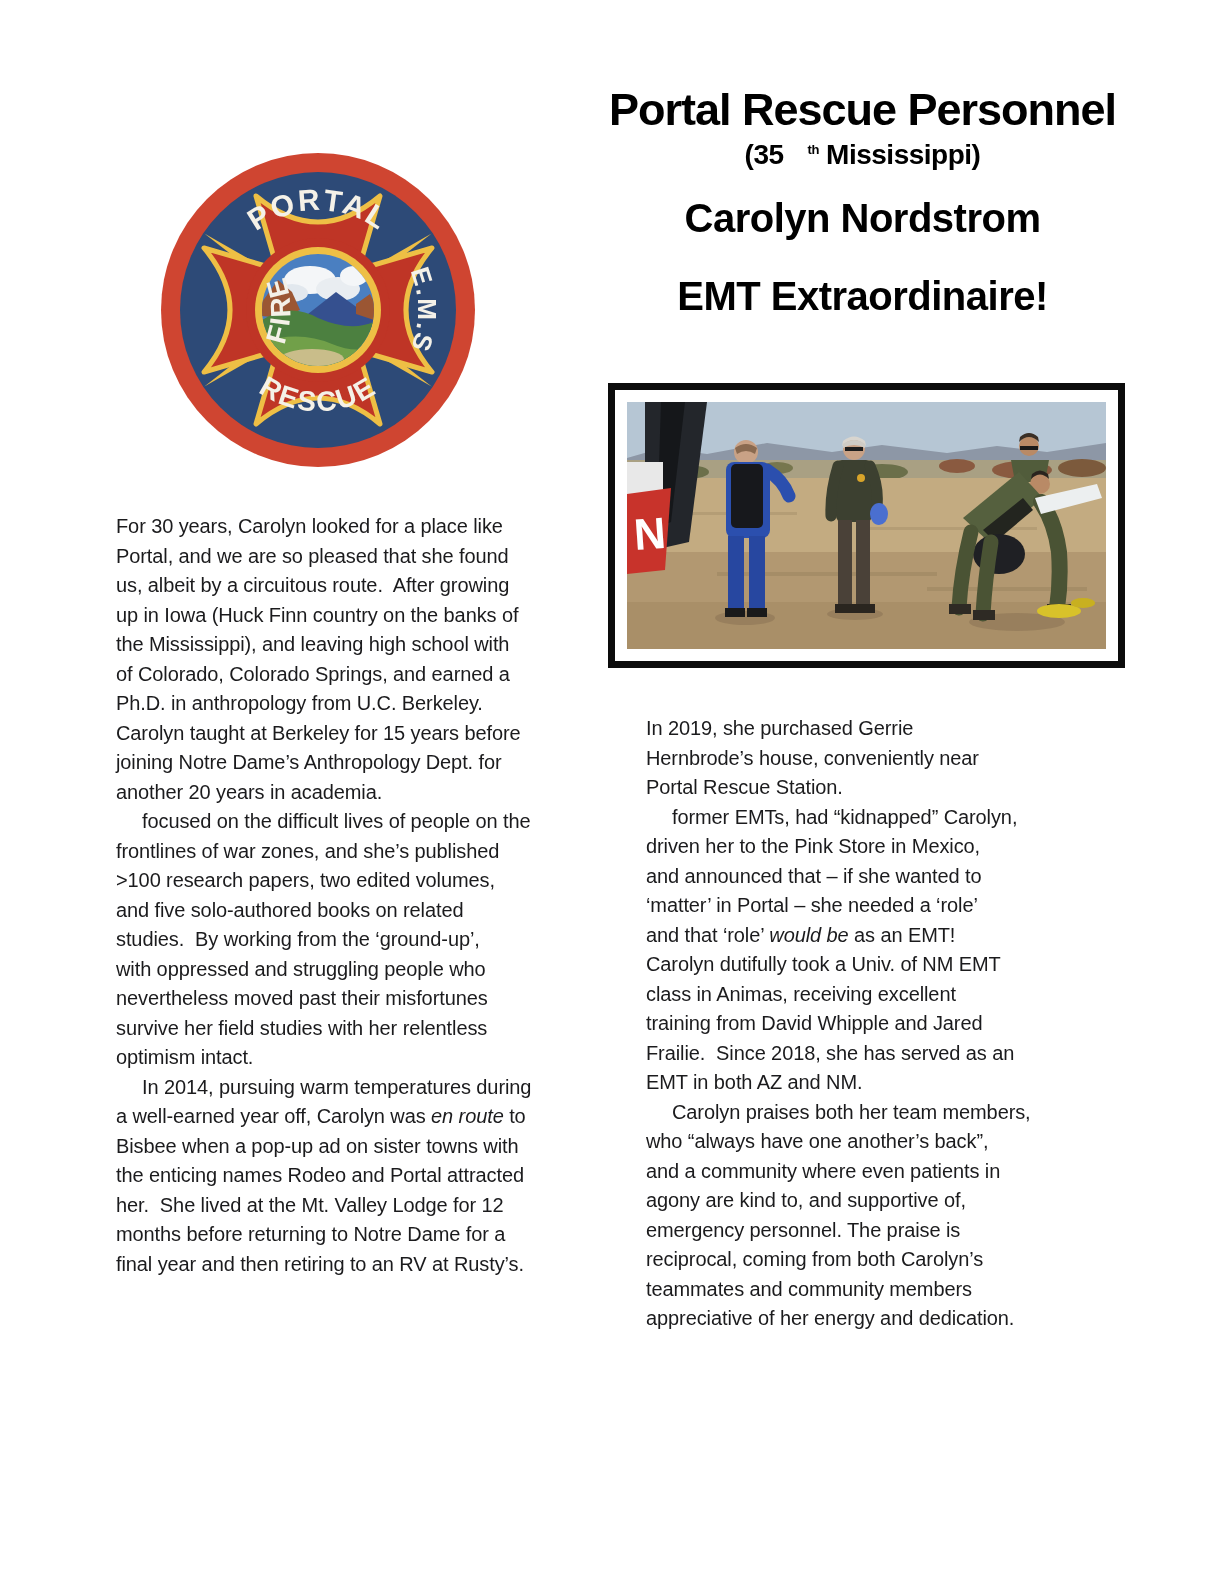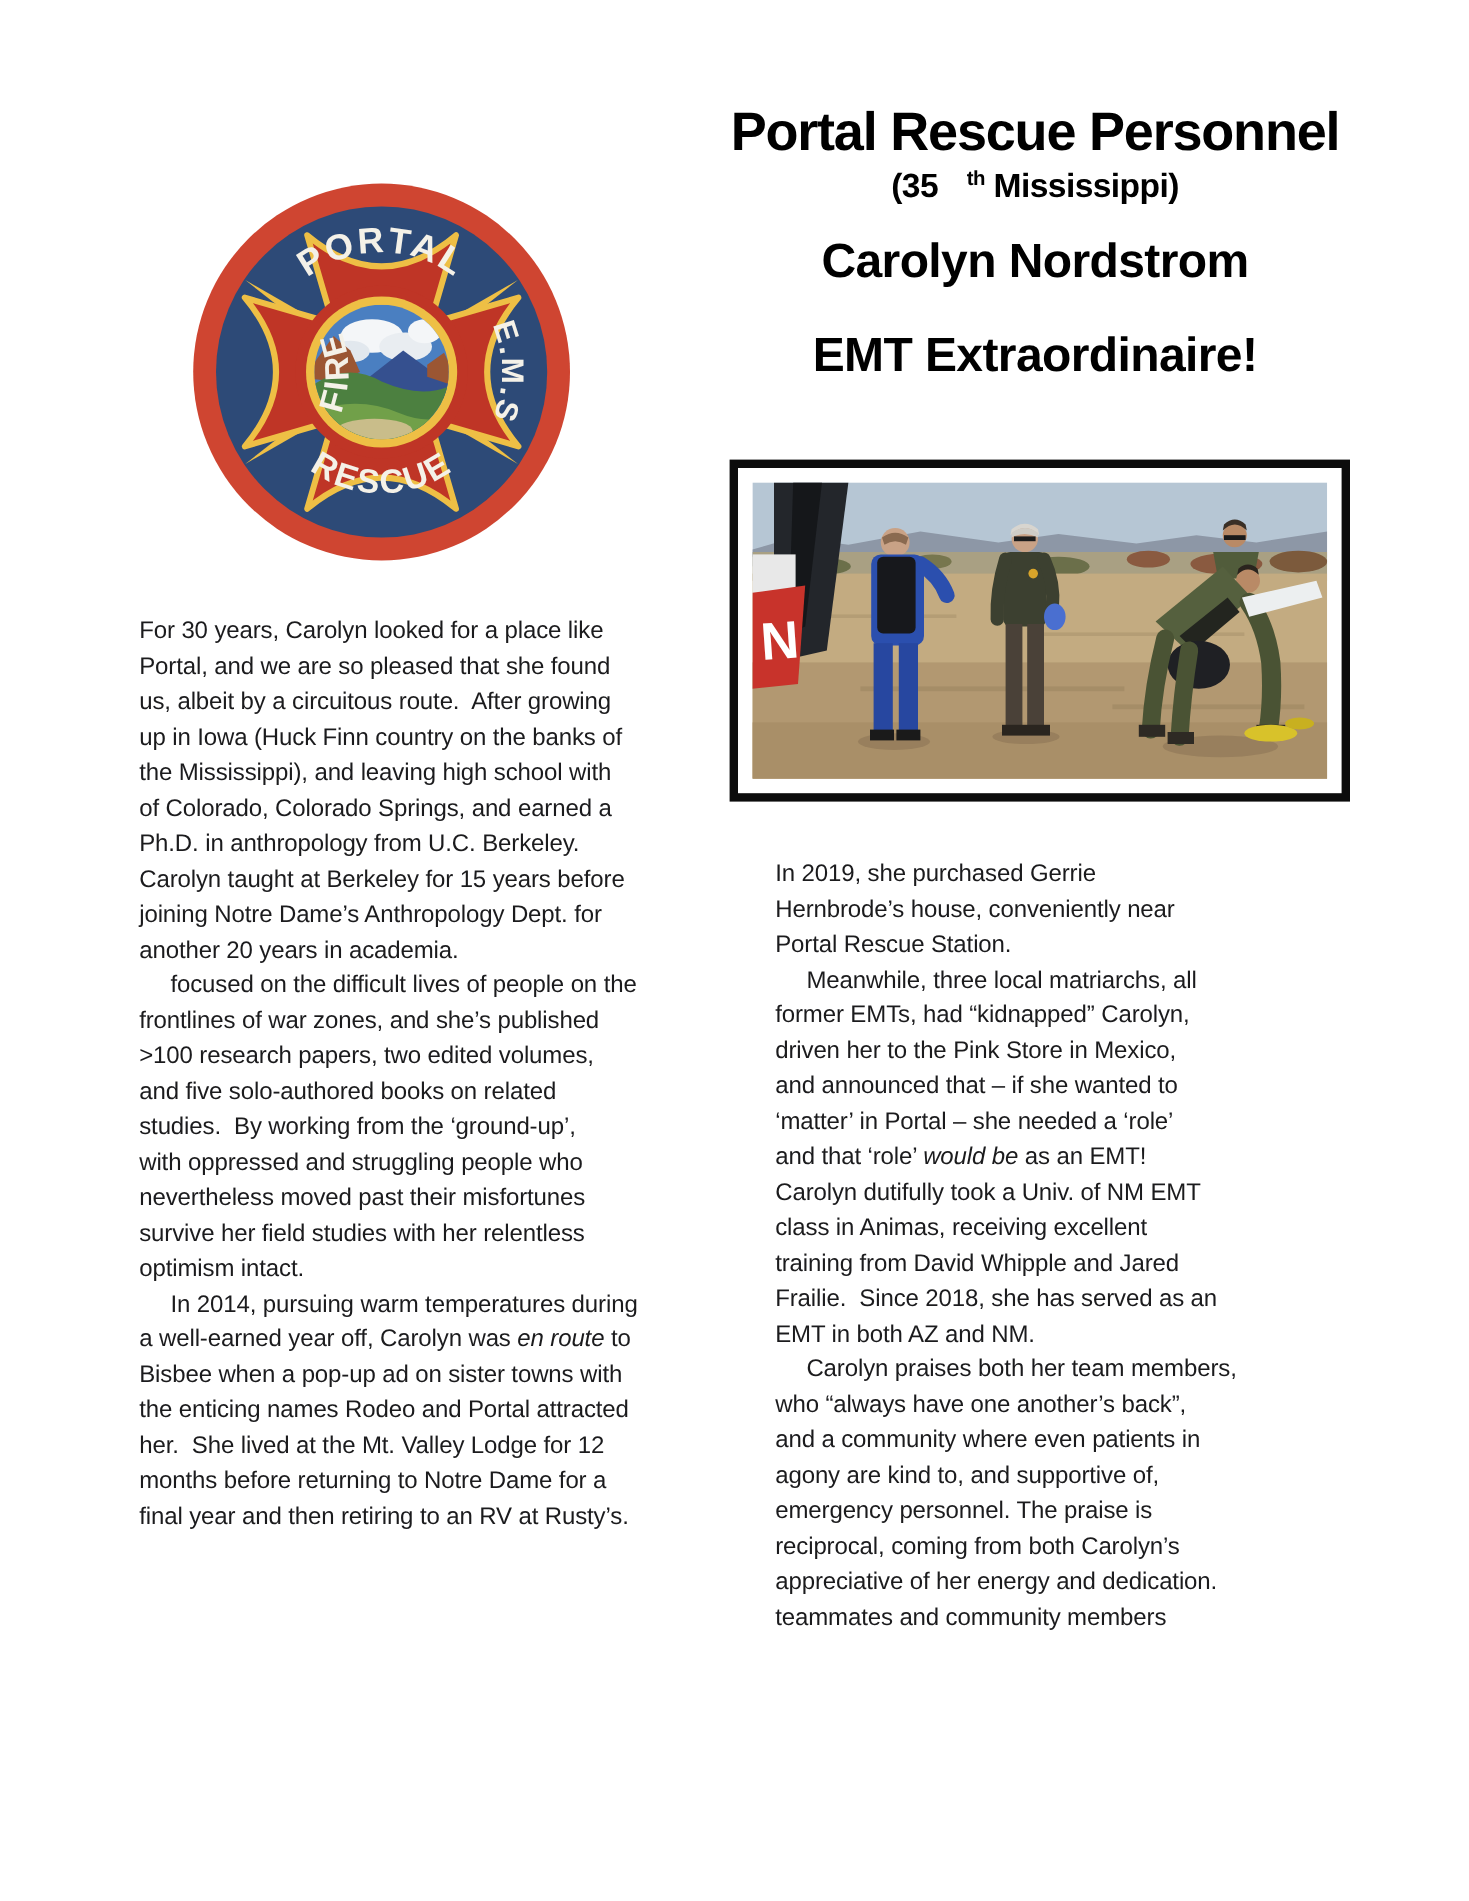--- a/index.html
+++ b/index.html
@@ -7,21 +7,21 @@
     position:relative;
     width:1224px;height:1484px;
     background:#ffffff;
     font-family:"Liberation Sans","DejaVu Sans",sans-serif;
     overflow:hidden;
   }
   
   .header{position:absolute;left:565px;top:0;width:595px;text-align:center;color:var(--title-text,#000);}
   .h-title{position:absolute;left:0;top:84px;width:100%;font-size:45px;font-weight:bold;letter-spacing:-1px;}
   .h-sub{position:absolute;left:0;top:139px;width:100%;font-size:28px;font-weight:bold;letter-spacing:-0.5px;}
-  .h-sub sup{font-size:17px;margin-left:24px;}
+  .h-sub sup{font-size:13px;margin-left:24px;}
   .h-name{position:absolute;left:0;top:196px;width:100%;font-size:40px;font-weight:bold;letter-spacing:-0.5px;}
   .h-role{position:absolute;left:0;top:274px;width:100%;font-size:40px;font-weight:bold;letter-spacing:-0.5px;}
   
   .patch{position:absolute;left:160px;top:152px;width:316px;height:316px;}
   .p-ring{fill:var(--patch-ring-red,#cf4531);}
   .p-navy{fill:var(--patch-navy,#2d4a77);}
   .p-cross{fill:var(--patch-cross-red,#bf3526);stroke:var(--patch-gold,#eebf45);stroke-width:5;stroke-linejoin:round;}
   .p-cross-fill{fill:var(--patch-cross-red,#bf3526);}
   .p-gold{fill:var(--patch-gold,#eebf45);}
   .p-txt{fill:var(--patch-text,#f4f1e8);font-family:"Liberation Sans","DejaVu Sans",sans-serif;font-weight:bold;letter-spacing:2px;}
@@ -227,37 +227,36 @@
         <div class="tline"><span>final year and then retiring to an RV at Rusty’s.</span></div>
       </div>
     </div>
   <div class="column col-right">
       <div class="para">
         <div class="tline"><span>In 2019, she purchased Gerrie</span></div>
         <div class="tline"><span>Hernbrode’s house, conveniently near</span></div>
         <div class="tline"><span>Portal Rescue Station.</span></div>
       </div>
       <div class="para indent">
-        <div class="tline"><span>Meanwhile, three local matriarchs, all</span></div>
         <div class="tline"><span>former EMTs, had “kidnapped” Carolyn,</span></div>
         <div class="tline"><span>driven her to the Pink Store in Mexico,</span></div>
         <div class="tline"><span>and announced that – if she wanted to</span></div>
         <div class="tline"><span>‘matter’ in Portal – she needed a ‘role’</span></div>
         <div class="tline"><span>and that ‘role’ </span><em>would be</em><span> as an EMT!</span></div>
         <div class="tline"><span>Carolyn dutifully took a Univ. of NM EMT</span></div>
         <div class="tline"><span>class in Animas, receiving excellent</span></div>
         <div class="tline"><span>training from David Whipple and Jared</span></div>
         <div class="tline"><span>Frailie.  Since 2018, she has served as an</span></div>
         <div class="tline"><span>EMT in both AZ and NM.</span></div>
       </div>
       <div class="para indent">
         <div class="tline"><span>Carolyn praises both her team members,</span></div>
         <div class="tline"><span>who “always have one another’s back”,</span></div>
         <div class="tline"><span>and a community where even patients in</span></div>
         <div class="tline"><span>agony are kind to, and supportive of,</span></div>
         <div class="tline"><span>emergency personnel. The praise is</span></div>
         <div class="tline"><span>reciprocal, coming from both Carolyn’s</span></div>
+        <div class="tline"><span>teammates and community members</span></div>
         <div class="tline"><span>appreciative of her energy and dedication.</span></div>
-        <div class="tline"><span>teammates and community members</span></div>
       </div>
     </div>
 
 </div>
 
 </body></html>

